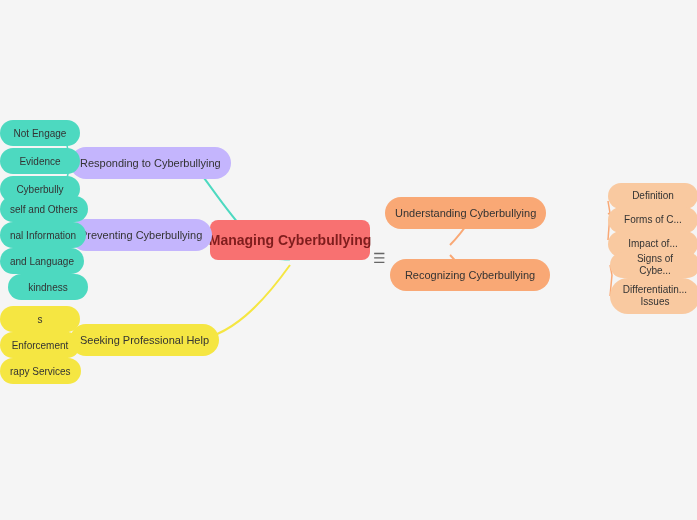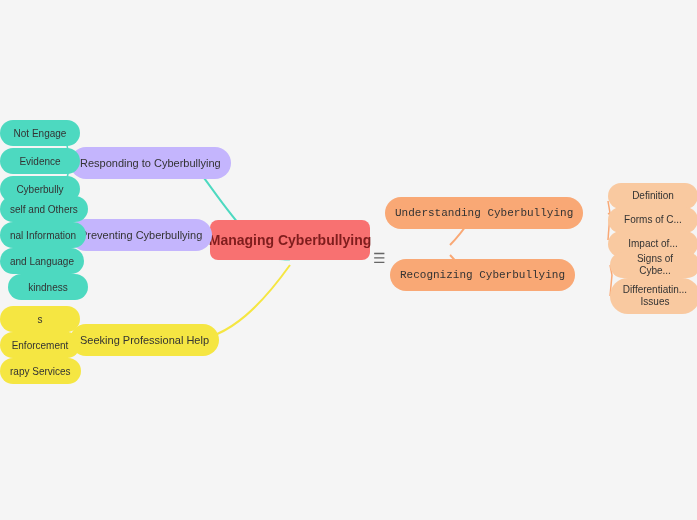--- a/index.html
+++ b/index.html
@@ -57,21 +57,20 @@
       color: #333;
       height: 32px;
       min-width: 140px;
     }
 
     .node-orange {
       background: #f9a875;
       color: #333;
       height: 32px;
       min-width: 160px;
-      font-family: Liberation Mono, monospace;
     }
 
     .node-small-teal {
       background: #4dd9c0;
       color: #333;
       height: 26px;
       min-width: 80px;
       font-size: 10px;
     }
 

